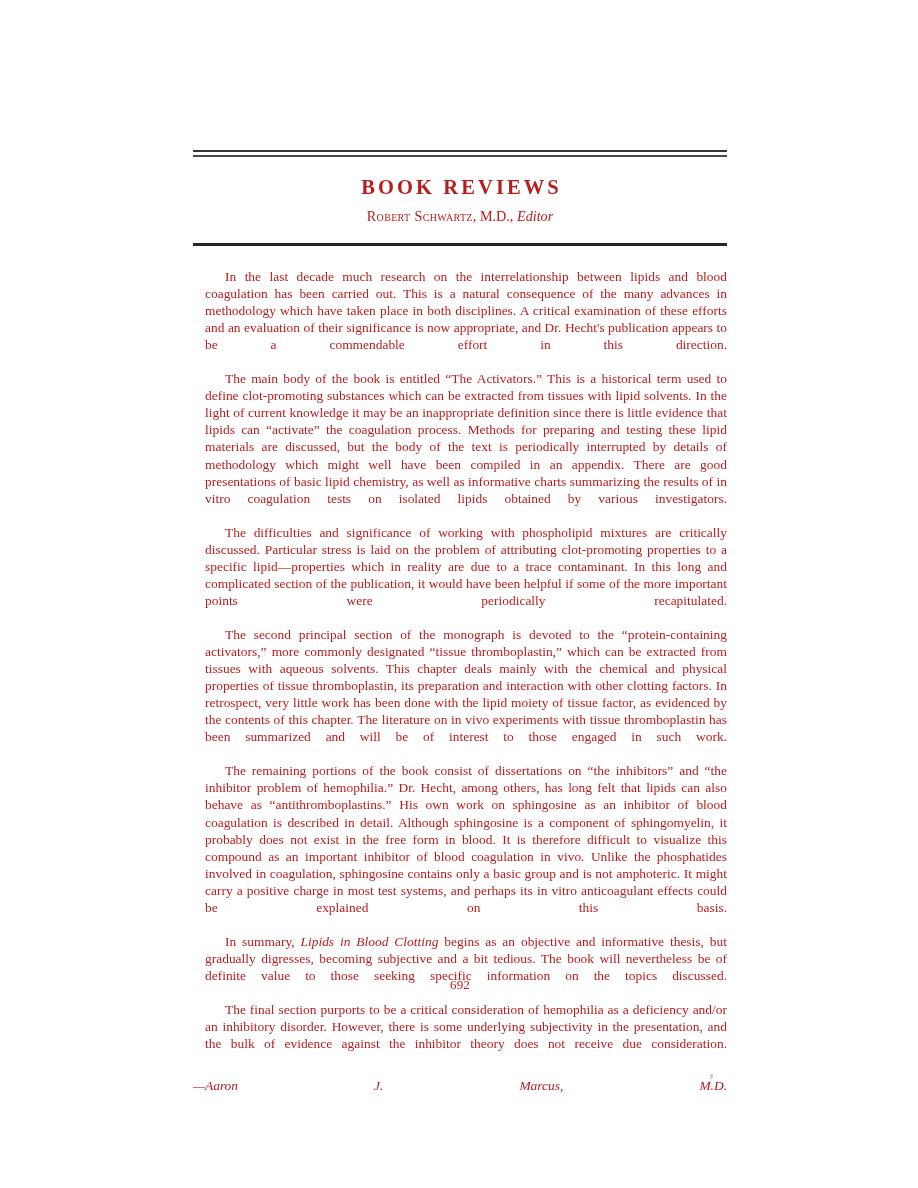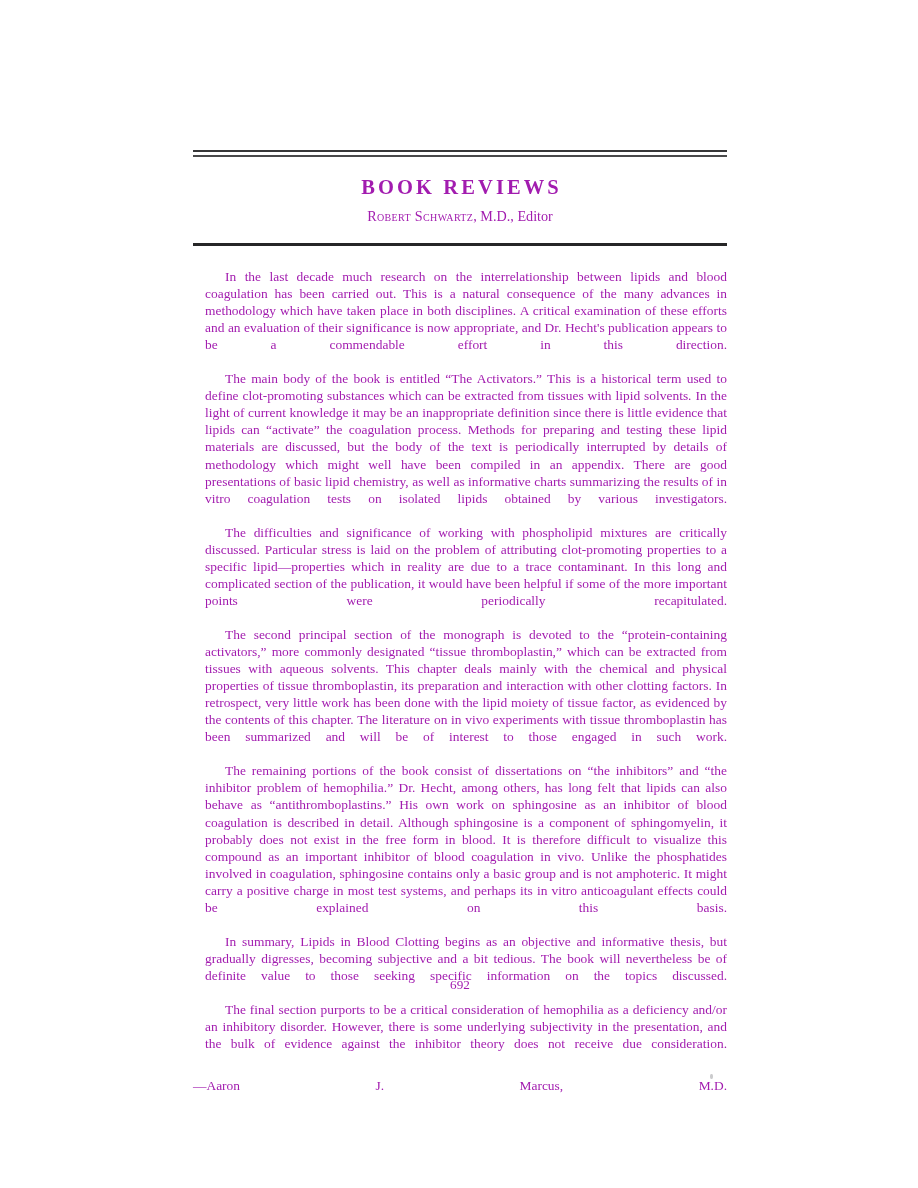--- a/index.html
+++ b/index.html
@@ -10,21 +10,21 @@
   }
 
   .page {
     position: relative;
     width: 918px;
     height: 1188px;
     margin: 0 auto;
     background: #ffffff;
     overflow: hidden;
     font-family: "Liberation Serif", "DejaVu Serif", serif;
-    color: #a21caf;
+    color: #b91c1c;
   }
 
   
   .rule-double {
     position: absolute;
     left: 193px;
     width: 534px;
     height: 6px;
   }
   .rule-double::before,
@@ -71,21 +71,21 @@
     text-align: center;
     font-size: 14.2px;
     line-height: 1.15;
     white-space: nowrap;
   }
   .smallcaps {
     font-variant: small-caps;
     letter-spacing: 0.35px;
     margin-top: 19px;
   }
-  .ital { }
+  .ital { font-style: italic; }
 
   
   .body-block {
     position: absolute;
     left: 193px;
     top: 268px;
     width: 534px;
   }
 
   p.bk {

